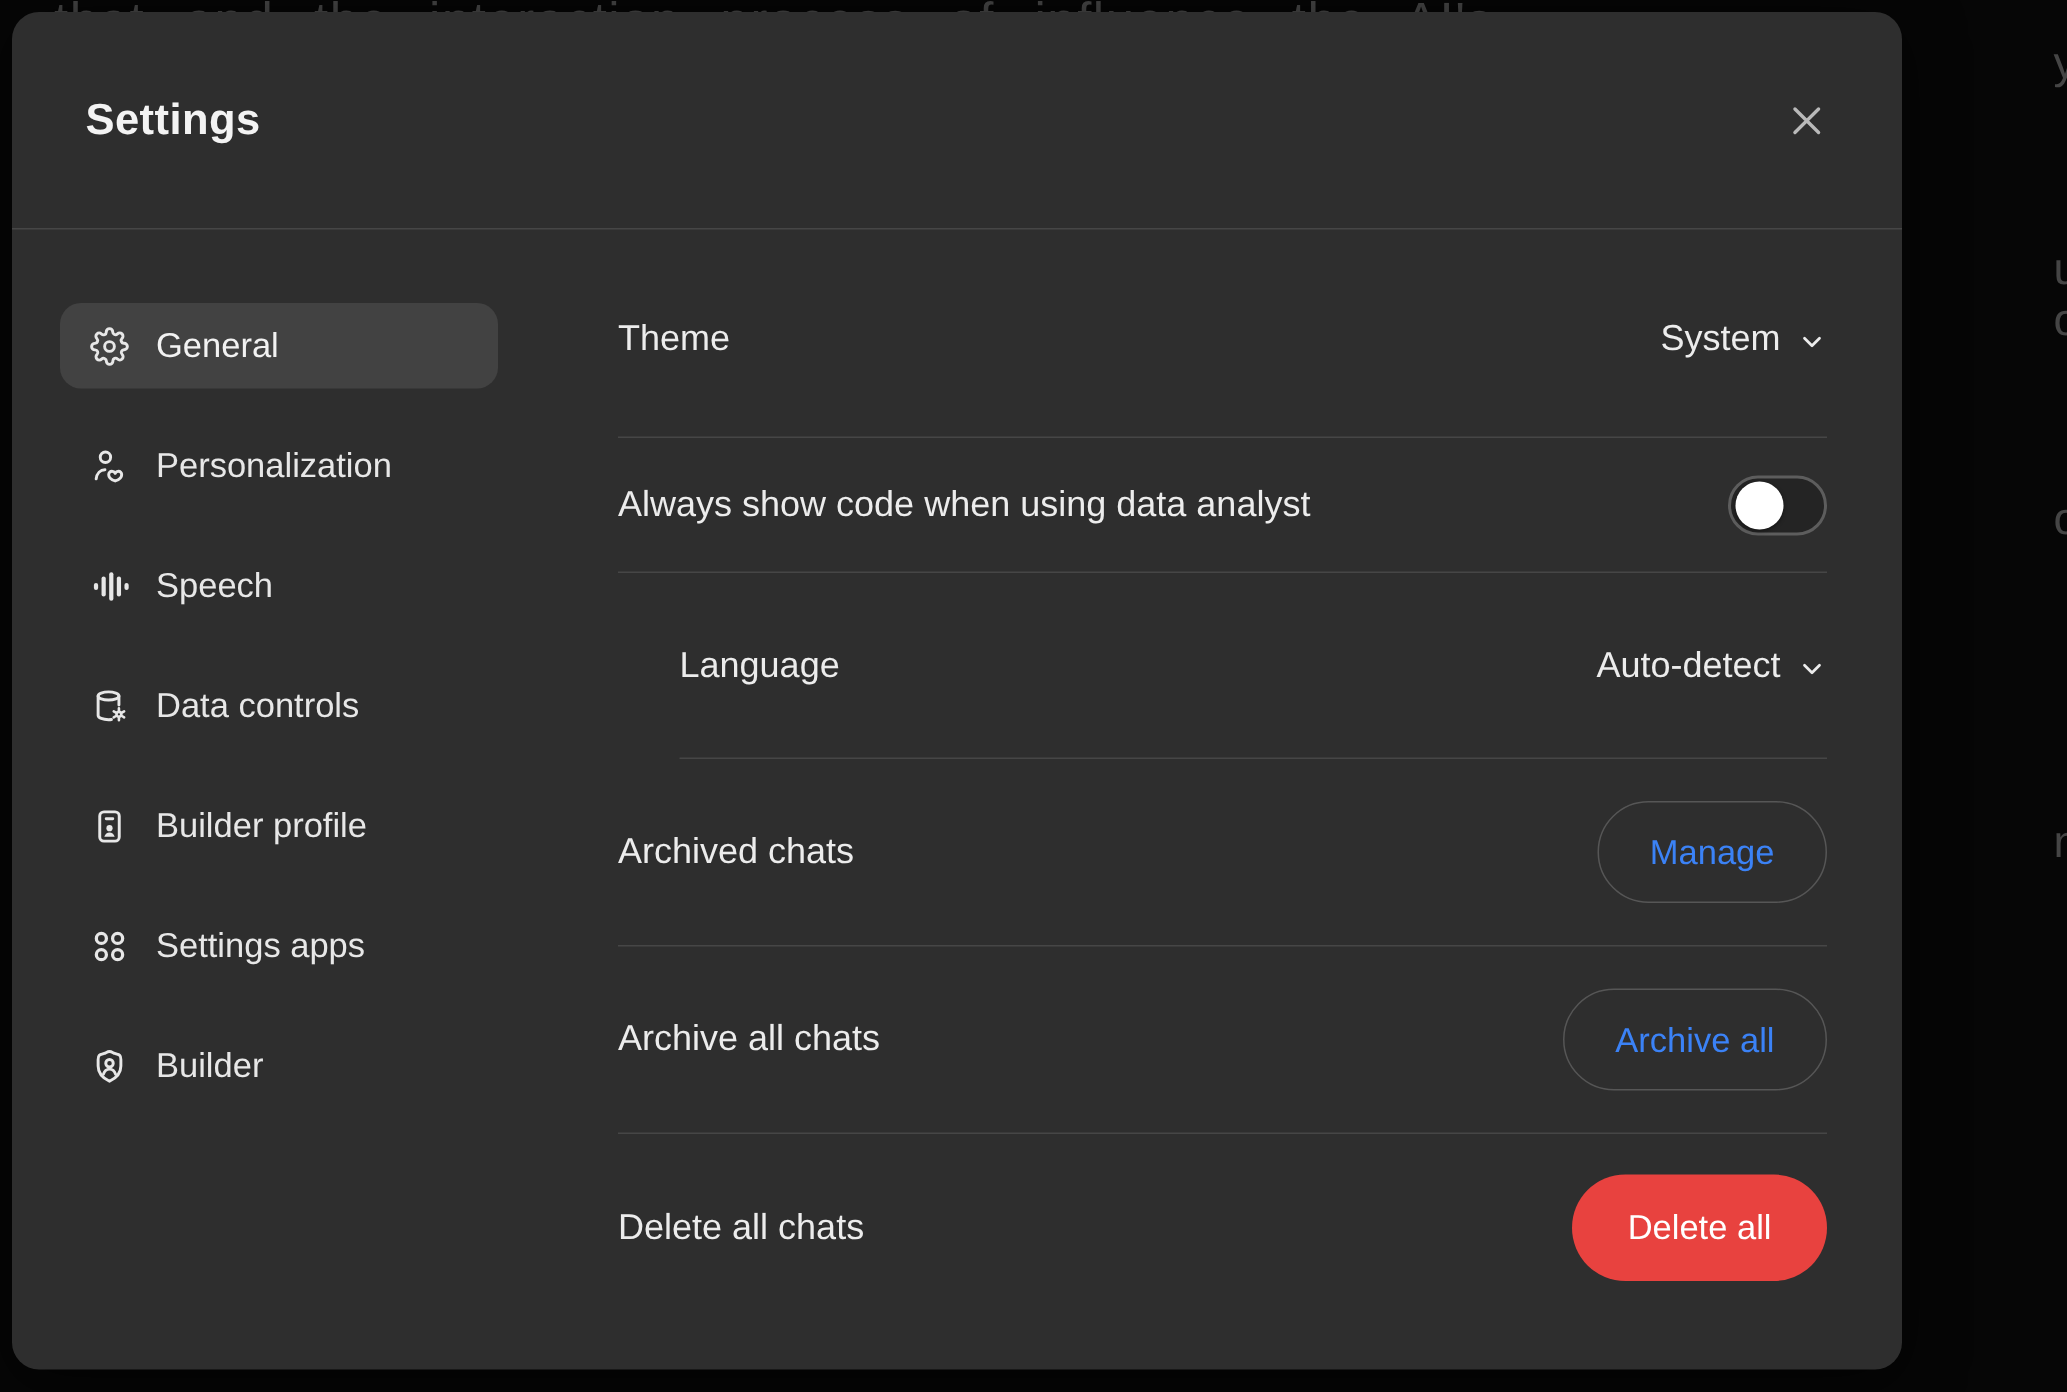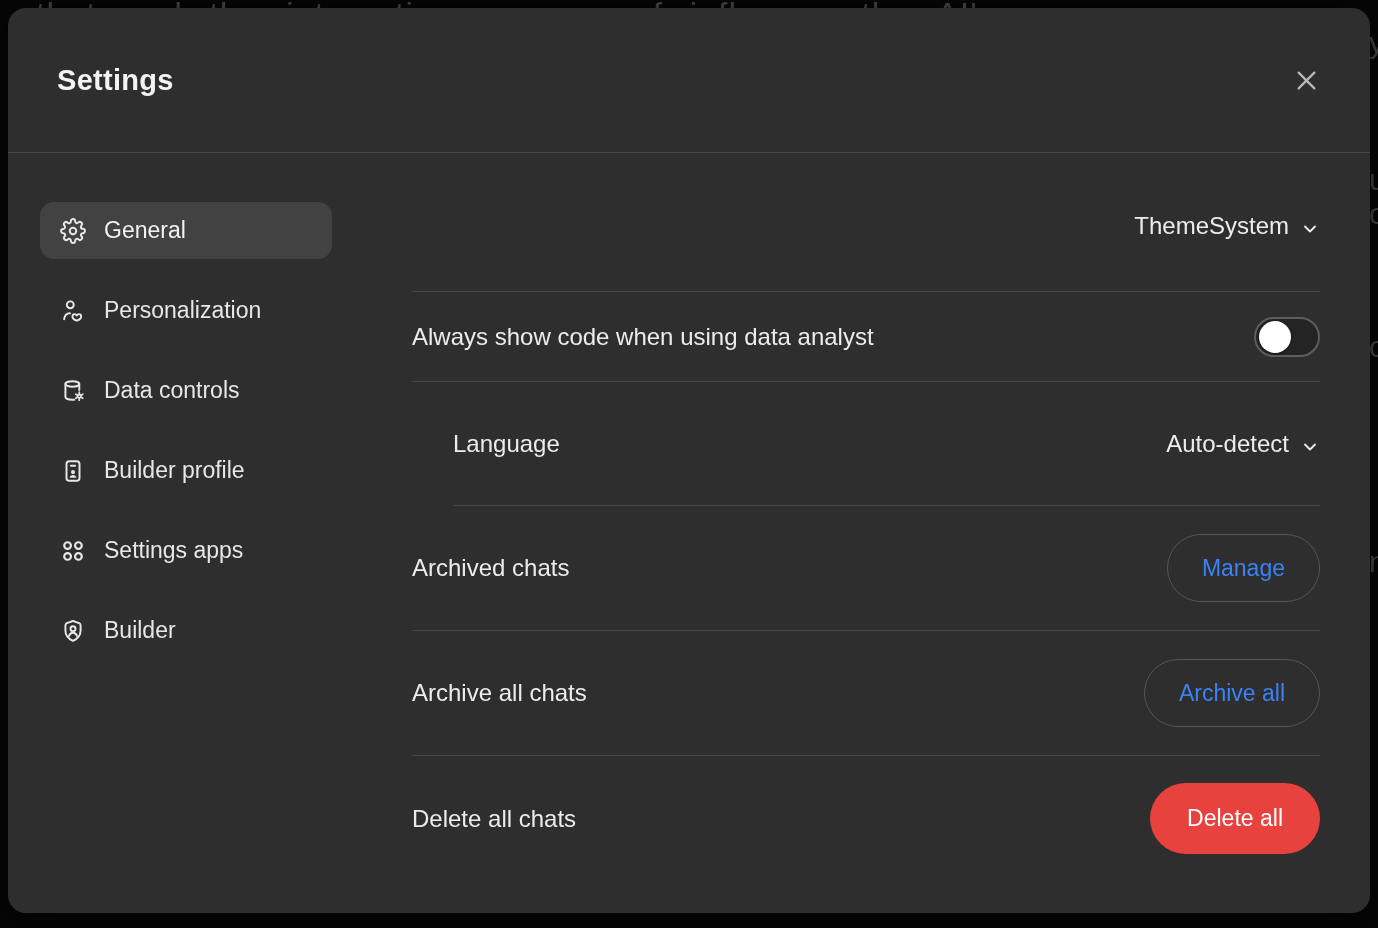--- a/index.html
+++ b/index.html
@@ -19,35 +19,35 @@
   }
   *{margin:0;padding:0;box-sizing:border-box}
   html,body{background:#000;}
   body{font-family:"Liberation Sans",sans-serif;}
   .screen{position:relative;width:1378px;height:928px;background:var(--overlay-bg);overflow:hidden;}
 
   
   .bg-top-text{position:absolute;top:-5px;left:36px;width:1400px;font-size:34px;color:var(--bg-fragment);white-space:nowrap;word-spacing:16px;letter-spacing:1px;}
   .bg-frag{position:absolute;left:1369px;font-size:30px;color:var(--bg-fragment);}
 
-  .modal{position:absolute;left:8px;top:8px;width:1362px;height:905px;background:var(--modal-bg);border-radius:18px;box-shadow:0 8px 40px rgba(0,0,0,.6);}
+  .modal{position:absolute;left:8px;top:8px;width:1260px;height:905px;background:var(--modal-bg);border-radius:18px;box-shadow:0 8px 40px rgba(0,0,0,.6);}
   .modal-header{height:145px;display:flex;align-items:center;justify-content:space-between;padding:0 42px 0 49px;border-bottom:1px solid var(--divider);}
   .title{font-size:29px;font-weight:700;color:var(--title-color);letter-spacing:.3px;}
   .close-btn{background:none;border:none;color:var(--close-color);cursor:pointer;padding:8px;display:flex;align-items:center;}
 
   .modal-body{display:flex;}
   .sidebar{width:372px;flex:none;padding:37px 0 0 32px;}
   .nav-item{display:flex;align-items:center;width:292px;height:57px;border-radius:14px;padding-left:20px;margin-bottom:23px;color:#e7e7e7;font-size:23px;cursor:pointer;}
   .nav-item.selected{background:var(--selected-item-bg);color:#f2f2f2;margin-top:12px;}
   .nav-icon{width:26px;height:26px;flex:none;margin-right:18px;color:#e7e7e7;}
 
   .panel{flex:1;padding:7px 50px 0 32px;}
   .row{display:flex;align-items:center;justify-content:space-between;border-bottom:1px solid var(--divider);}
   .row:last-child{border-bottom:none;}
-  .row-theme{height:132px;justify-content:flex-end;}
+  .row-theme{height:132px;}
   .row-toggle{height:90px;}
   .row-lang{height:124px;margin-left:41px;}
   .row-archived{height:125px;}
   .row-archiveall{height:125px;}
   .row-delete{height:125px;}
   .row-label{font-size:24px;color:var(--text-primary);}
 
   .dropdown{display:flex;align-items:center;gap:11px;background:none;border:none;color:var(--text-primary);font-size:24px;font-family:inherit;cursor:pointer;padding:6px 0;}
   .chevron{width:20px;height:20px;margin-top:3px;flex:none;}
 
@@ -100,20 +100,32 @@
           <span class="nav-icon">
             <svg viewBox="0 0 24 24" width="26" height="26" fill="none" stroke="currentColor" stroke-width="1.8" stroke-linecap="round" stroke-linejoin="round">
                 <circle cx="9.5" cy="6.3" r="3.2"></circle>
                 <path d="M3.8 19.6c.4-3.4 2.6-5.6 5.4-5.6"></path>
                 <path d="M15.5 20.9c-1.7-.6-4-2-4-3.9 0-1.2.9-2.1 2-2.1.9 0 1.6.5 2 1.3.4-.8 1.1-1.3 2-1.3 1.1 0 2 .9 2 2.1 0 1.9-2.3 3.3-4 3.9z"></path>
               </svg>
           </span>
           <span>Personalization</span>
         </div>
 
+        <div class="nav-item">
+          <span class="nav-icon">
+            <svg viewBox="0 0 24 24" width="26" height="26" fill="currentColor" stroke="none">
+                <rect x="2.4" y="9.8" width="2.6" height="4.4" rx="1.3"></rect>
+                <rect x="7.1" y="5.8" width="2.6" height="12.4" rx="1.3"></rect>
+                <rect x="11.8" y="3.2" width="2.6" height="17.6" rx="1.3"></rect>
+                <rect x="16.5" y="5.8" width="2.6" height="12.4" rx="1.3"></rect>
+                <rect x="21.2" y="9.8" width="2.6" height="4.4" rx="1.3"></rect>
+              </svg>
+          </span>
+          <span>Speech</span>
+        </div>
 
         <div class="nav-item">
           <span class="nav-icon">
             <svg viewBox="0 0 24 24" width="26" height="26" fill="none" stroke="currentColor" stroke-width="1.8" stroke-linecap="round" stroke-linejoin="round">
                 <path d="M17.8 5.5c0 1.4-2.9 2.5-6.4 2.5S5 6.9 5 5.5 7.9 3 11.4 3s6.4 1.1 6.4 2.5z"></path>
                 <path d="M5 5.5v12.1c0 1.4 2.9 2.5 6.4 2.5.6 0 1.2 0 1.8-.1"></path>
                 <path d="M17.8 5.5v5.6"></path>
                 <g stroke-width="1.6">
                   <circle cx="17.8" cy="16.8" r="1.5"></circle>
                   <path d="M17.8 14.4v-1.3M19.9 15.6l1.1-.65M19.9 18l1.1.65M17.8 19.2v1.3M15.7 18l-1.1.65M15.7 15.6l-1.1-.65"></path>

